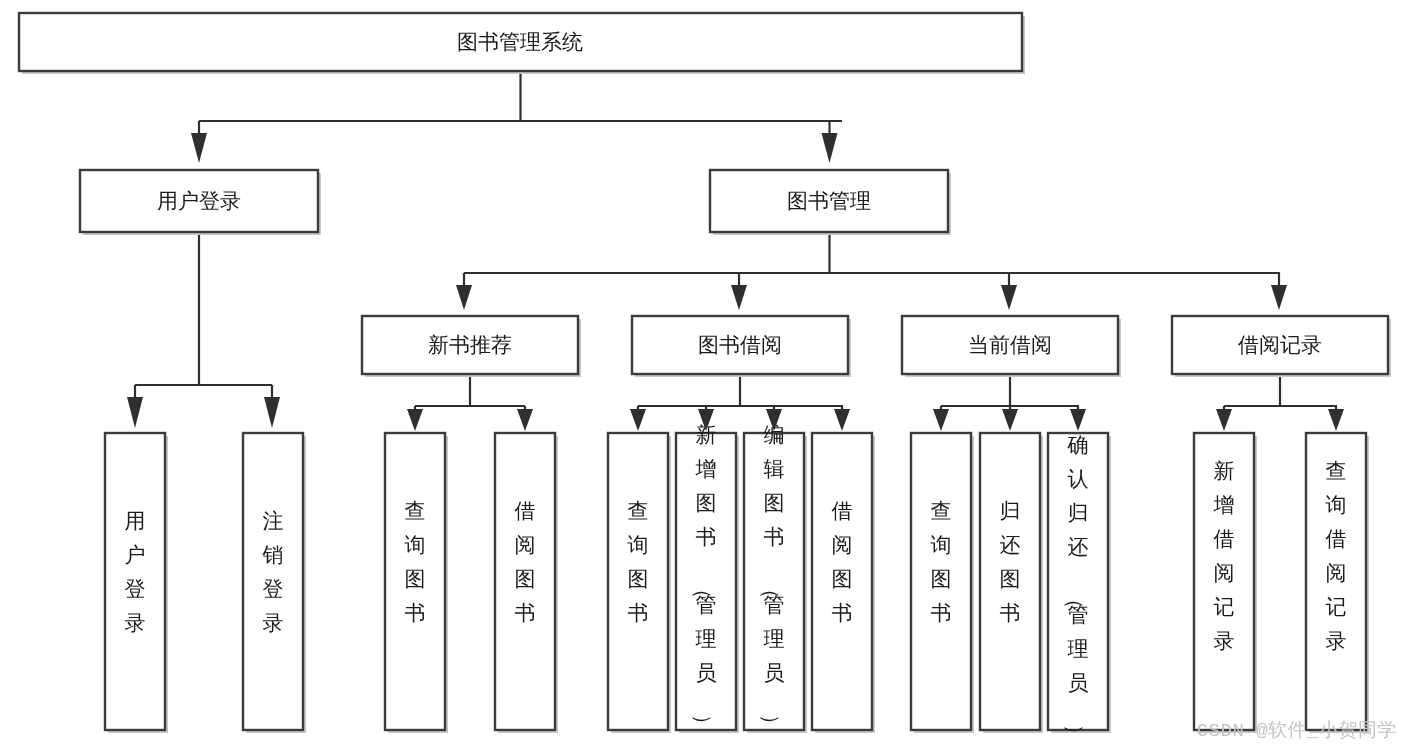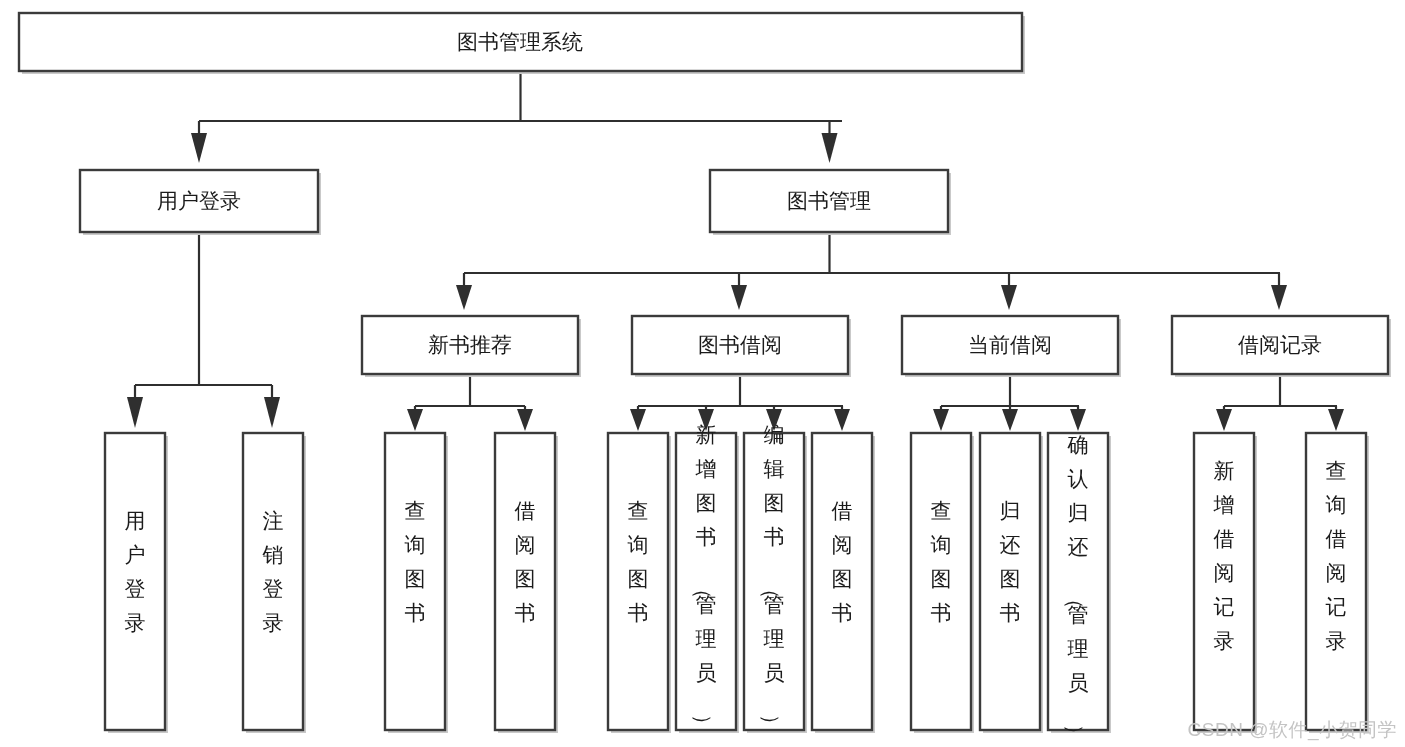--- a/index.html
+++ b/index.html
@@ -56,21 +56,21 @@
     fill: none;
   }
   .link-arrow {
     fill: #2f2f2f;
     stroke: none;
   }
   .watermark-text {
     position: absolute;
     right: 8px;
     bottom: 4px;
-    font-family: Liberation Sans, sans-serif;
+    font-family: Liberation Mono, monospace;
     font-size: 19px;
     color: #c4c4c4;
     letter-spacing: 0.5px;
     white-space: nowrap;
     user-select: none;
   }
 </style>
 </head>
 <body>
 

